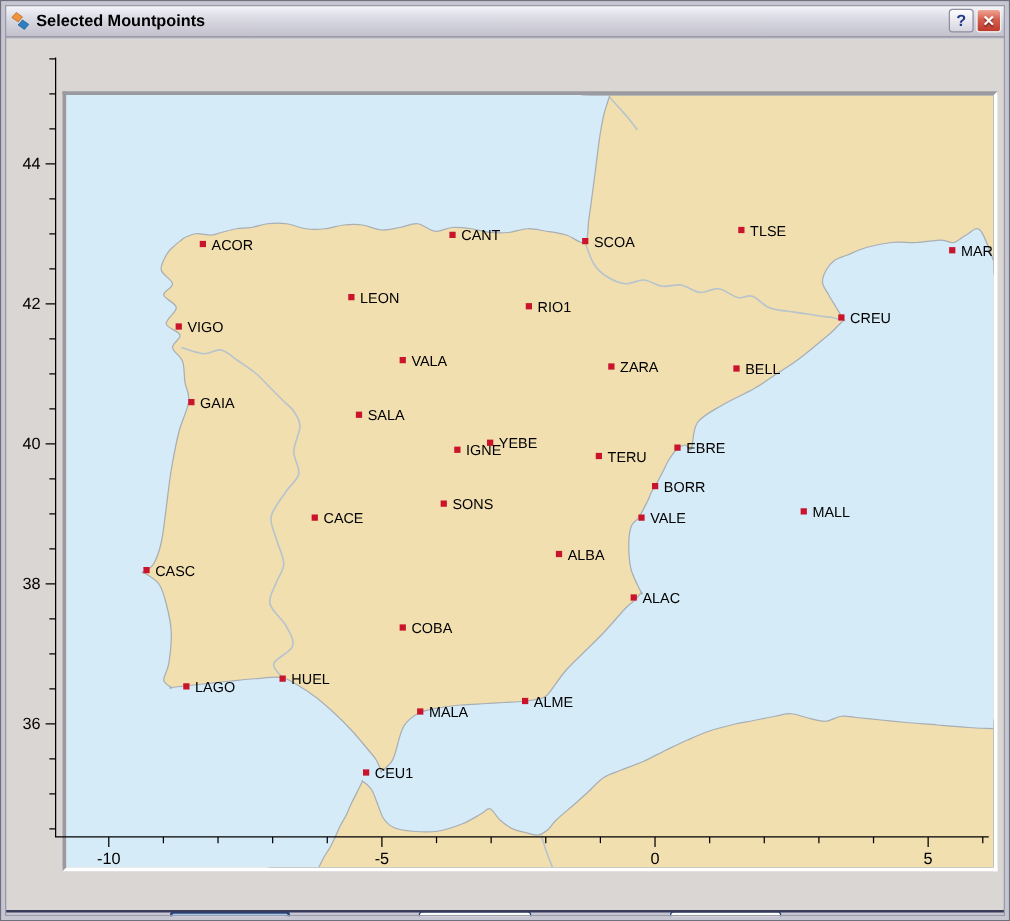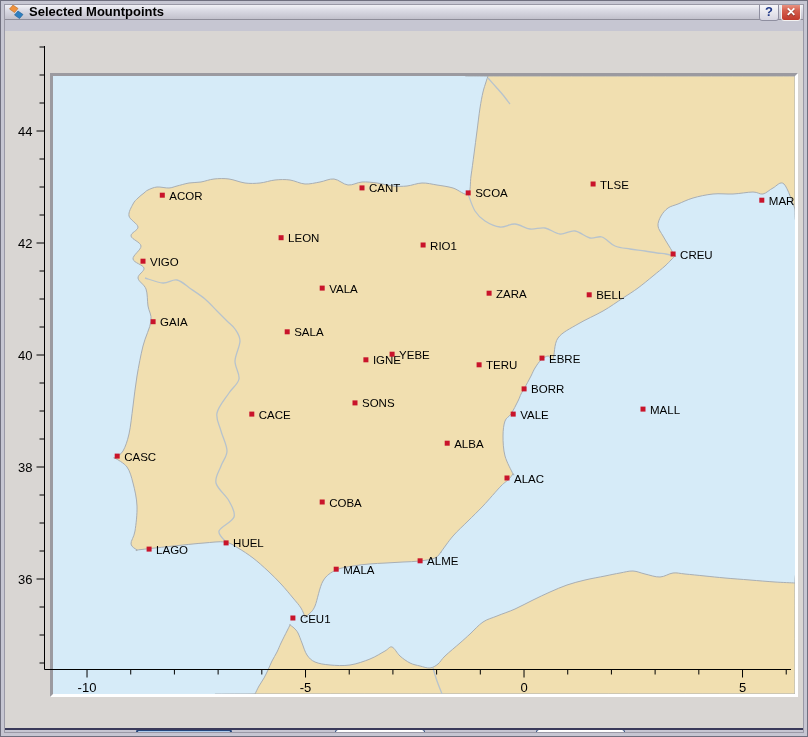--- a/index.html
+++ b/index.html
@@ -1,17 +1,17 @@
 <!DOCTYPE html>
 <html><head>
 <meta charset="utf-8">
 <style>
   html,body{margin:0;padding:0;background:#555;font-family:"Liberation Sans",sans-serif;}
   #window{position:relative;width:808px;height:737px;background:#c6c6d2;border:1px solid #6f6f7e;box-sizing:border-box;overflow:hidden;}
-  #titlebar{position:absolute;left:3px;top:3px;right:3px;height:16px;
+  #titlebar{position:absolute;left:3px;top:3px;right:3px;height:26px;
     background:linear-gradient(180deg,#f6f6fa 0%,#d9d9e3 45%,#c2c1cc 100%);
     border-bottom:1px solid #8e8d99;display:flex;align-items:center;box-sizing:border-box;}
   #app-icon{width:16px;height:16px;margin-left:4px;flex:0 0 auto;}
   #title-text{margin-left:5px;font-size:13px;font-weight:bold;color:#000;}
   #titlebar-buttons{margin-left:auto;display:flex;align-items:center;gap:2px;margin-right:3px;}
   .tb-btn{width:20px;height:19px;border-radius:3px;display:flex;align-items:center;justify-content:center;
     font-size:13px;font-weight:bold;box-sizing:border-box;cursor:default;}
   #help-btn{background:linear-gradient(180deg,#fdfdfe,#d6d5e0);border:1px solid #8f8fa0;color:#223a88;}
   #close-btn{background:linear-gradient(180deg,#efa492 0%,#d55f4e 45%,#c0392b 100%);border:1px solid #f2f2f2;
     color:#fff;text-shadow:0 1px 1px rgba(0,0,0,.4);font-size:12px;}

